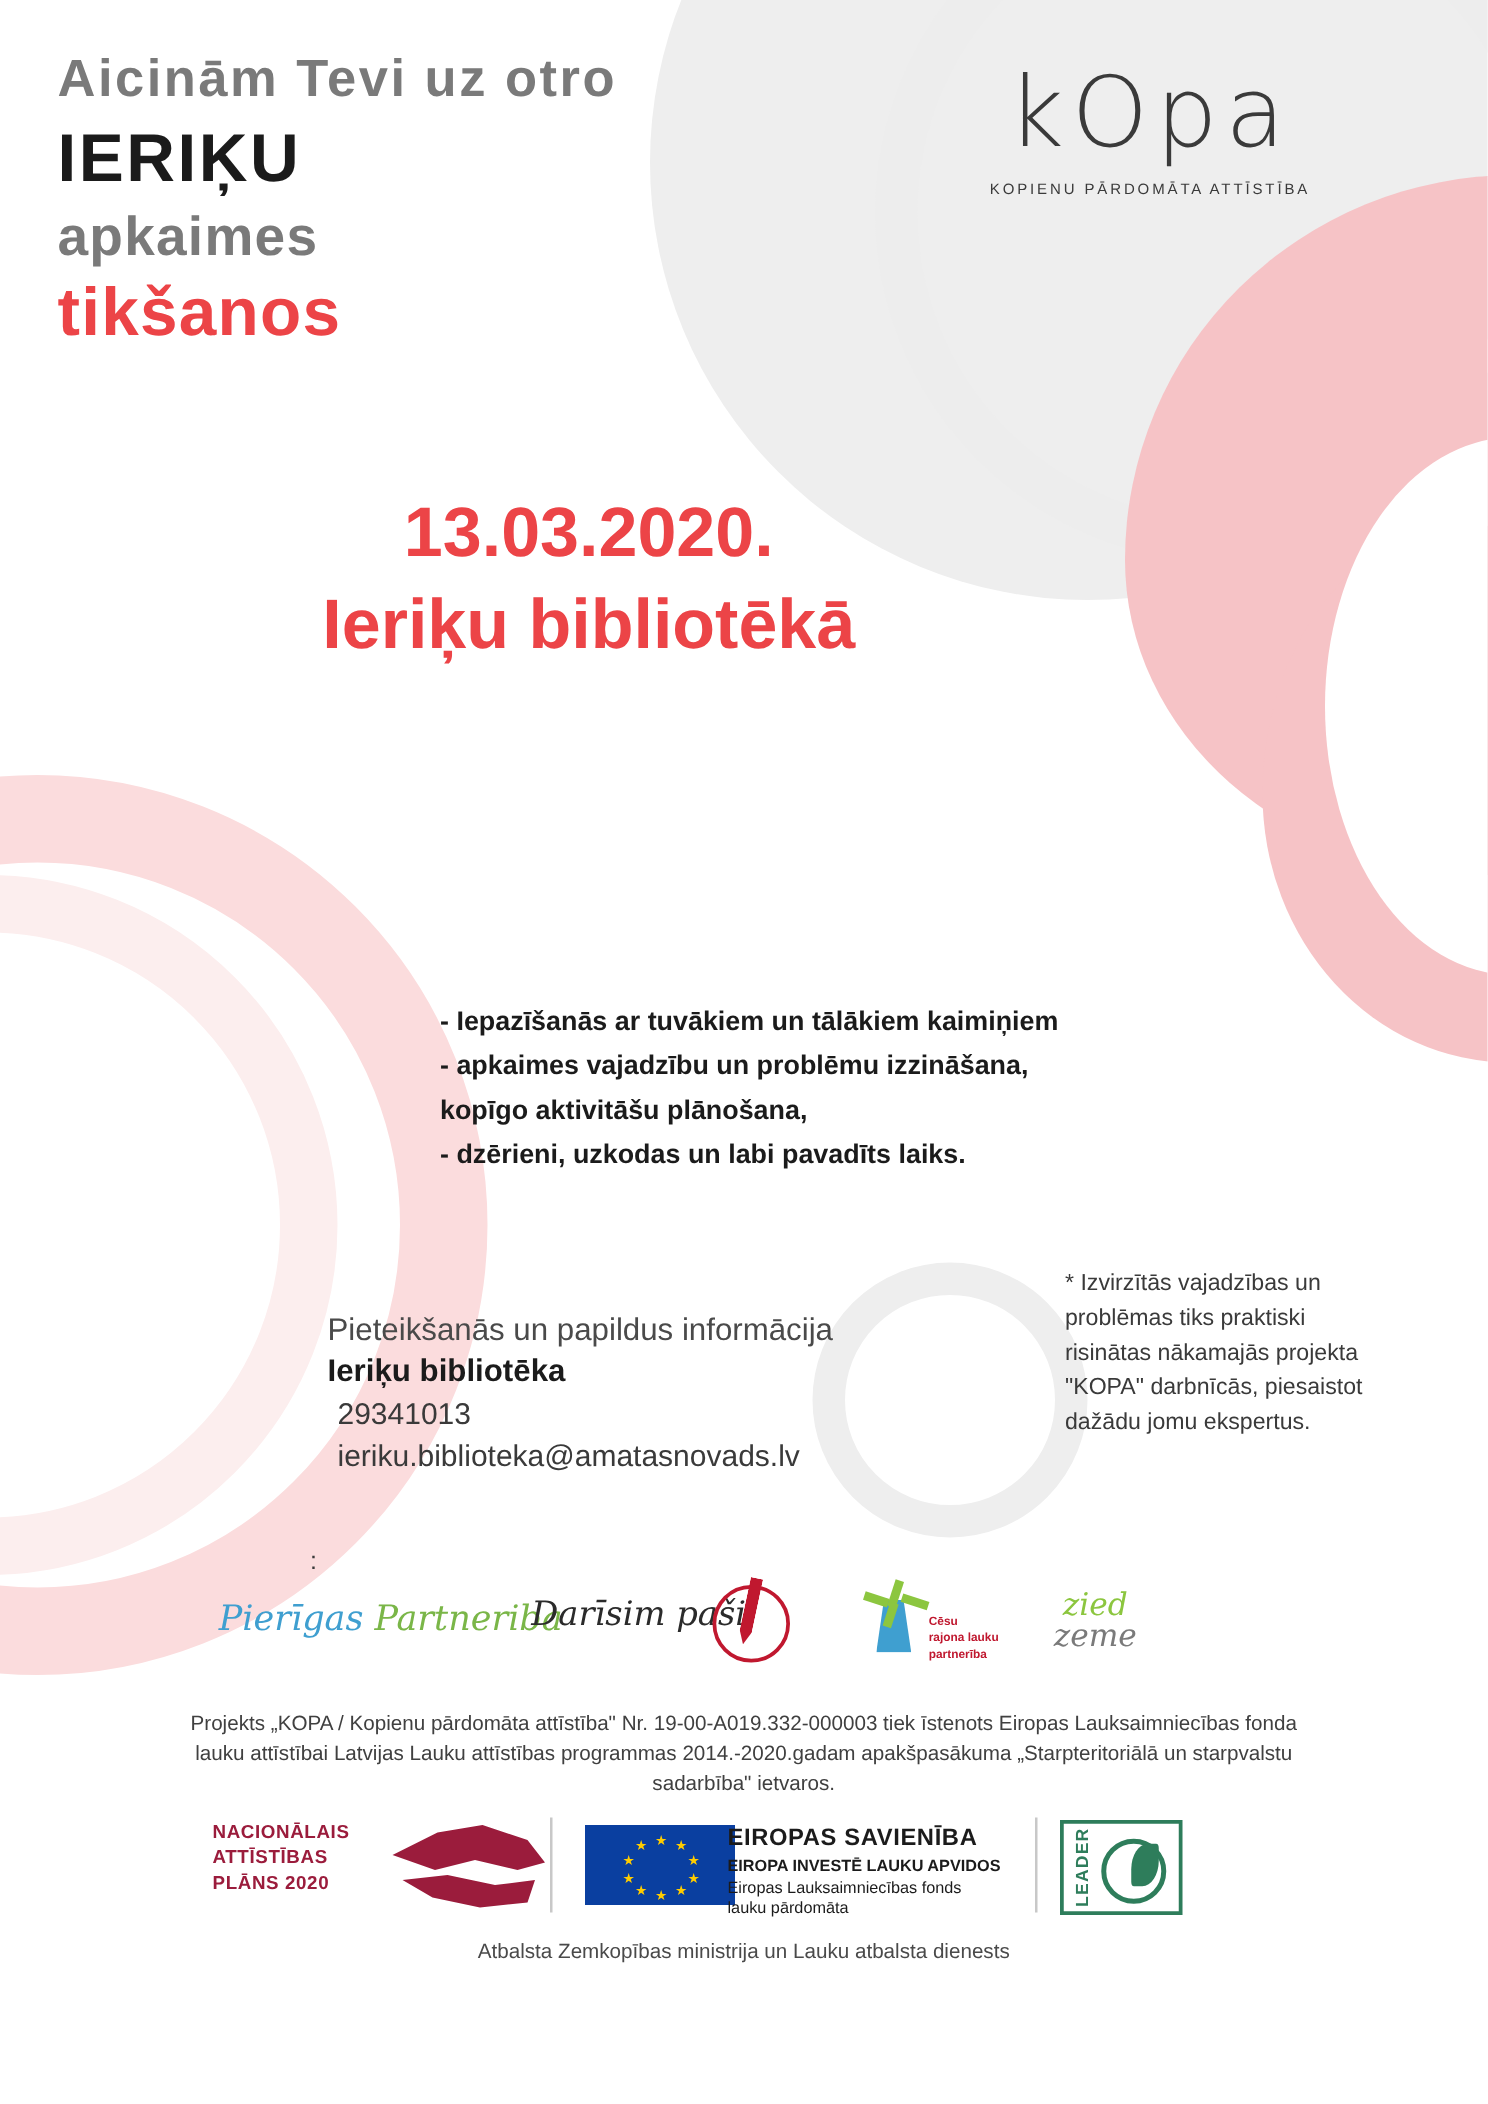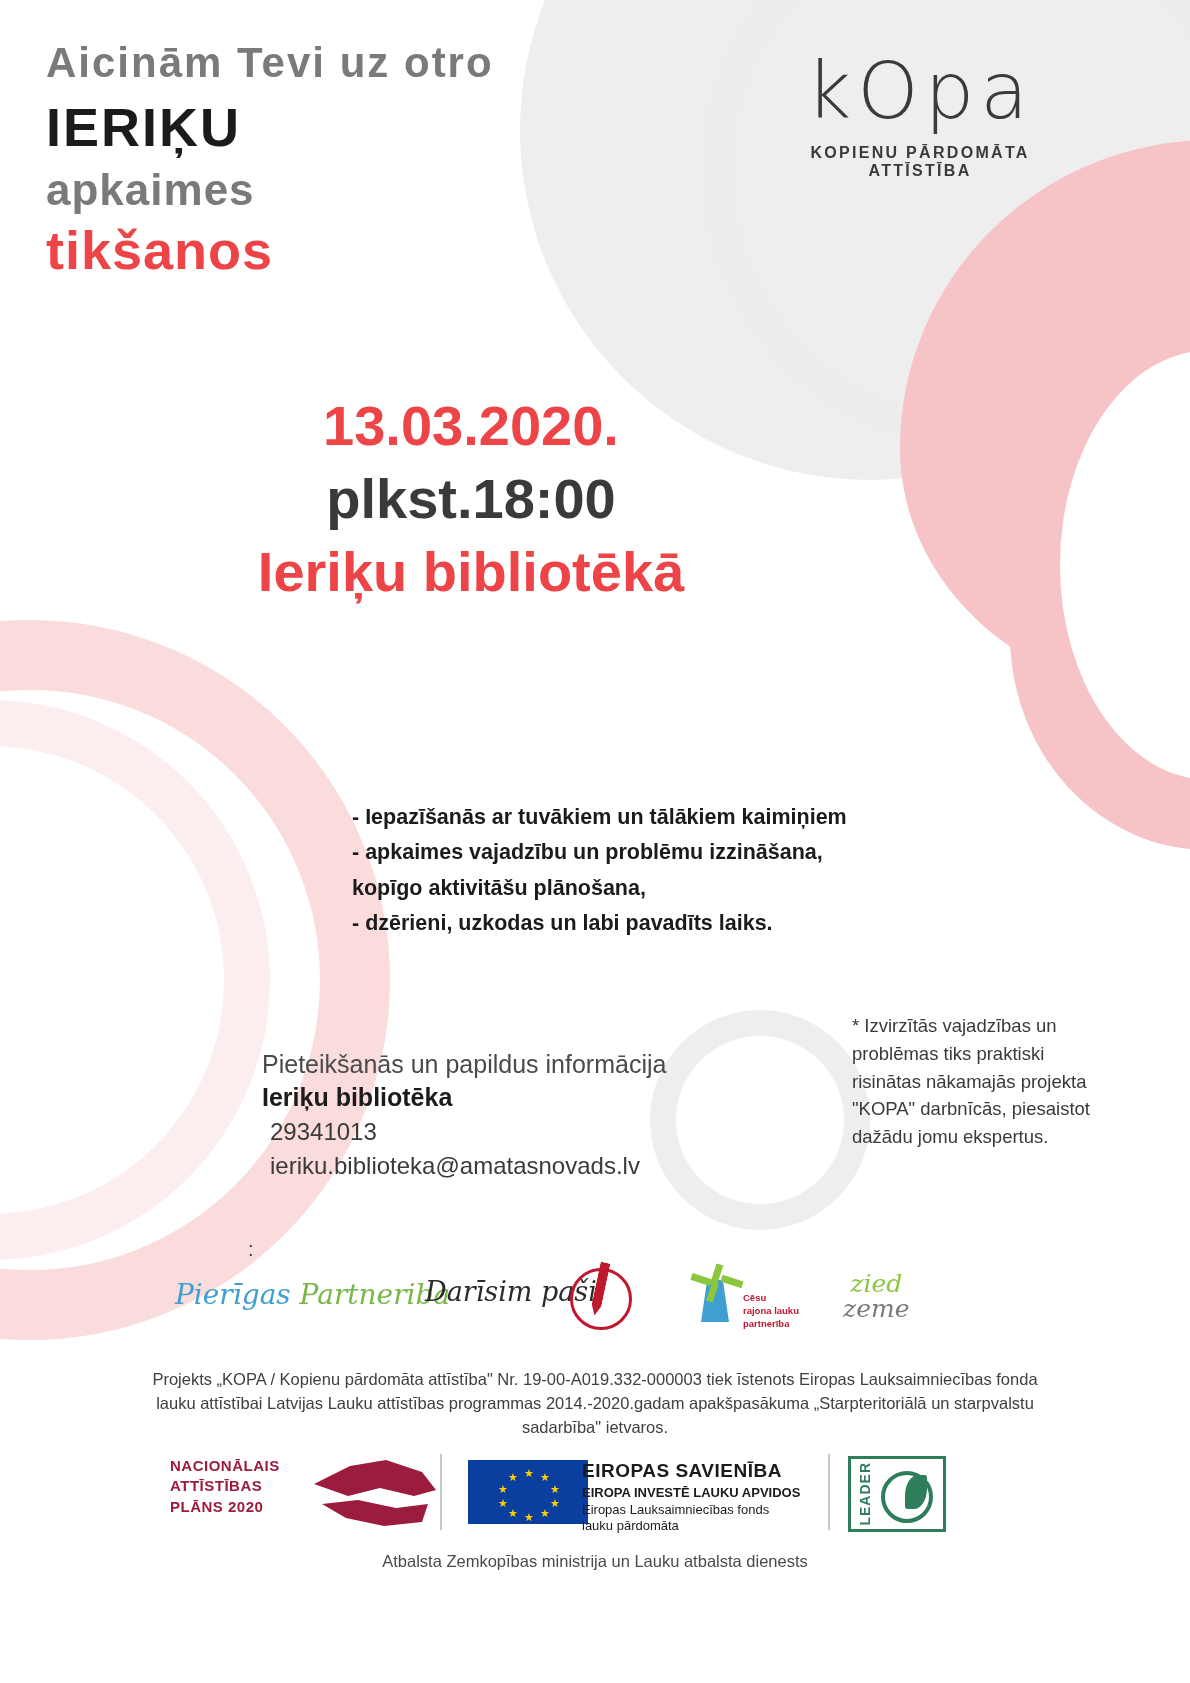--- a/index.html
+++ b/index.html
@@ -96,22 +96,22 @@
 
   
   .kopa { position: absolute; left: 770px; top: 52px; width: 300px; text-align: center; }
   .kopa-word {
     font-size: 78px; letter-spacing: 6px; color: #3a3a3a;
     font-family: "DejaVu Sans", sans-serif; font-weight: 300;
     line-height: 1;
   }
   .kopa-sub {
     margin-top: 14px;
-    font-size: 16px; letter-spacing: 2.3px; color: #3a3a3a;
-    font-weight: bold;
+    font-size: 12px; letter-spacing: 2.3px; color: #3a3a3a;
+    font-weight: normal;
   }
 
   
   .datebox { position: absolute; left: 0; top: 390px; width: 942px; text-align: center; }
   .date-line {
     font-size: 56px; font-weight: bold; color: #ec4447;
     line-height: 1.3; letter-spacing: 0px;
   }
   .time-line {
     font-size: 56px; font-weight: bold; color: #3a3a3a;
@@ -287,21 +287,20 @@
     <div class="h-line4">tikšanos</div>
   </div>
 
   <div class="kopa">
     <div class="kopa-word">kOpa</div>
     <div class="kopa-sub">KOPIENU PĀRDOMĀTA ATTĪSTĪBA</div>
   </div>
 
   <div class="datebox">
     <div class="date-line">13.03.2020.</div>
-    <div class="time-line">plkst.18:00</div>
     <div class="place-line">Ieriķu bibliotēkā</div>
   </div>
 
   <div class="bullets">
     <div>- Iepazīšanās ar tuvākiem un tālākiem kaimiņiem</div>
     <div>- apkaimes vajadzību un problēmu izzināšana,</div>
     <div>kopīgo aktivitāšu plānošana,</div>
     <div>- dzērieni, uzkodas un labi pavadīts laiks.</div>
   </div>
 

